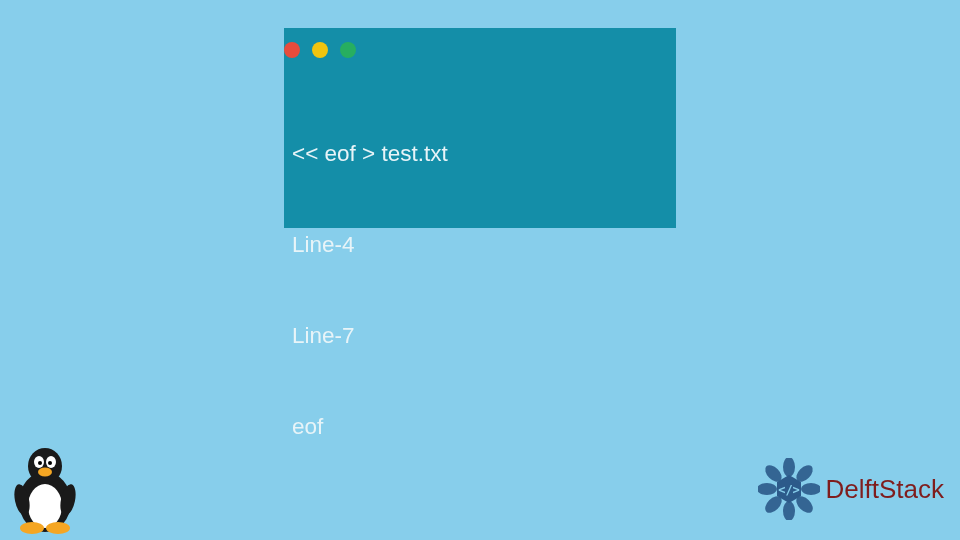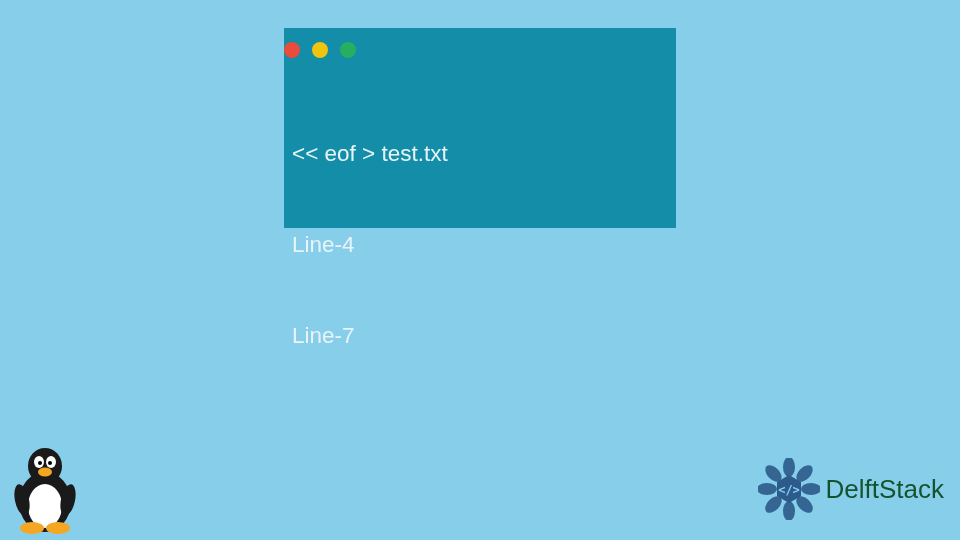--- a/index.html
+++ b/index.html
@@ -55,37 +55,38 @@
     display: flex;
     align-items: center;
     gap: 6px;
   }
   .brand-logo {
     width: 62px;
     height: 62px;
   }
   .brand-text {
     font-size: 26px;
-    color: #14532d;
+    color: #7f1d1d;
     font-weight: 500;
   }
 </style>
 </head>
 <body>
 
 <div class="terminal">
   <div class="traffic-lights">
     <div class="light red"></div>
     <div class="light yellow"></div>
     <div class="light green"></div>
   </div>
   <div class="code">
     <div>&lt;&lt; eof &gt; test.txt</div>
     <div>Line-4</div>
     <div>Line-7</div>
+    <div>eof</div>
   </div>
 </div>
 
 <svg class="tux" viewBox="0 0 78 90">
 
   <ellipse cx="39" cy="58" rx="26" ry="30" fill="#1a1a1a"></ellipse>
 
   <ellipse cx="39" cy="62" rx="17" ry="22" fill="#ffffff"></ellipse>
 
   <ellipse cx="39" cy="22" rx="17" ry="18" fill="#1a1a1a"></ellipse>

